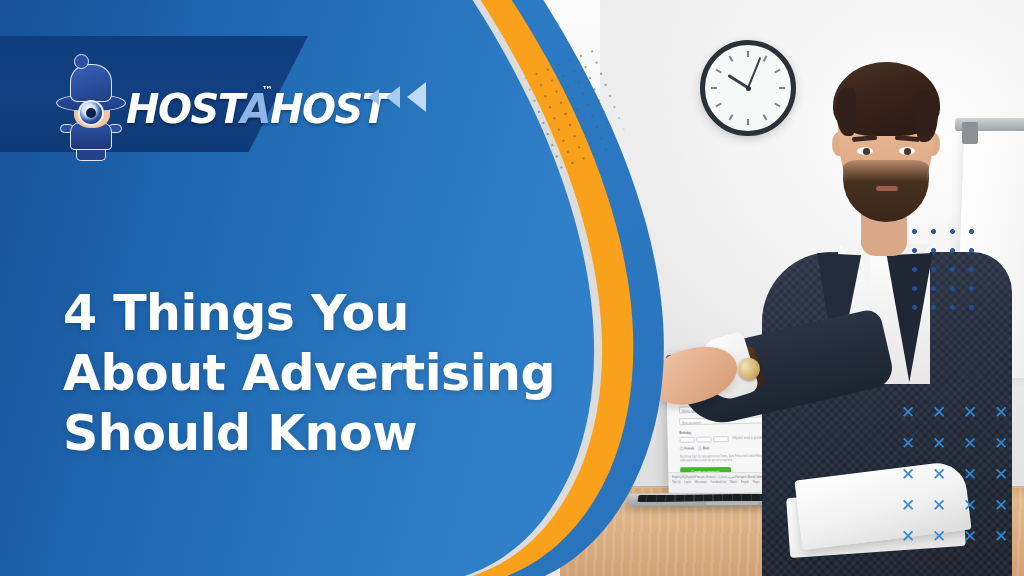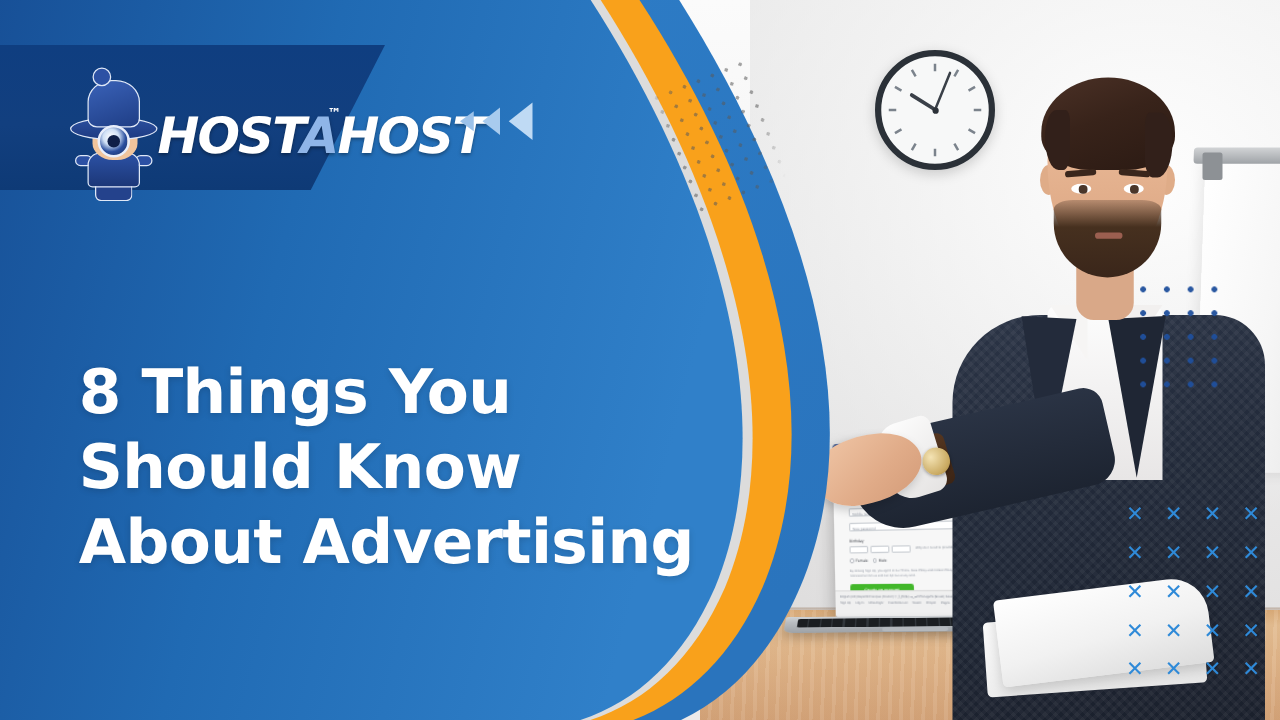--- a/index.html
+++ b/index.html
@@ -561,18 +561,18 @@
   <div class="wordmark"><span>HOST</span><span class="a-mid">A</span><span>HOST</span></div>
   <div class="tm">™</div>
 
   <div class="arrows">
     <span class="arrow a1"></span>
     <span class="arrow a2"></span>
     <span class="arrow a3"></span>
   </div>
 
   <div class="headline">
-    <span class="ln">8 Things You</span>
+    <span class="ln">4 Things You</span>
+    <span class="ln">About Advertising</span>
     <span class="ln">Should Know</span>
-    <span class="ln">About Advertising</span>
   </div>
 
 </div>
 
 </body></html>

